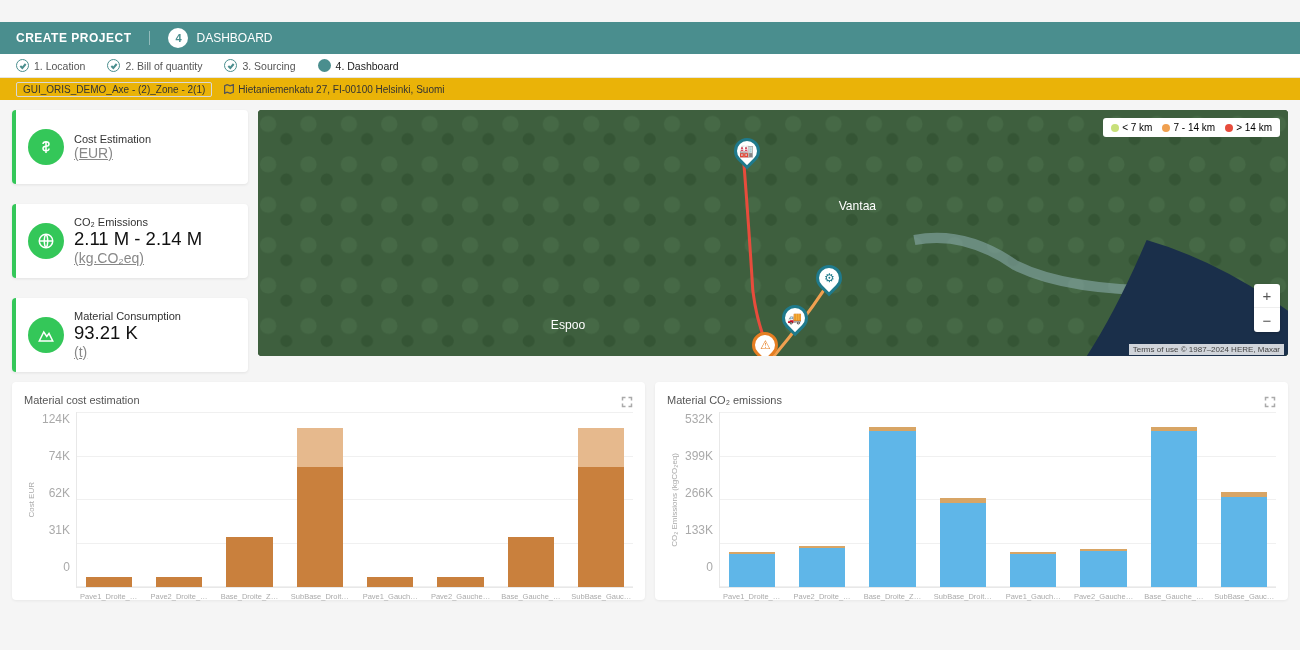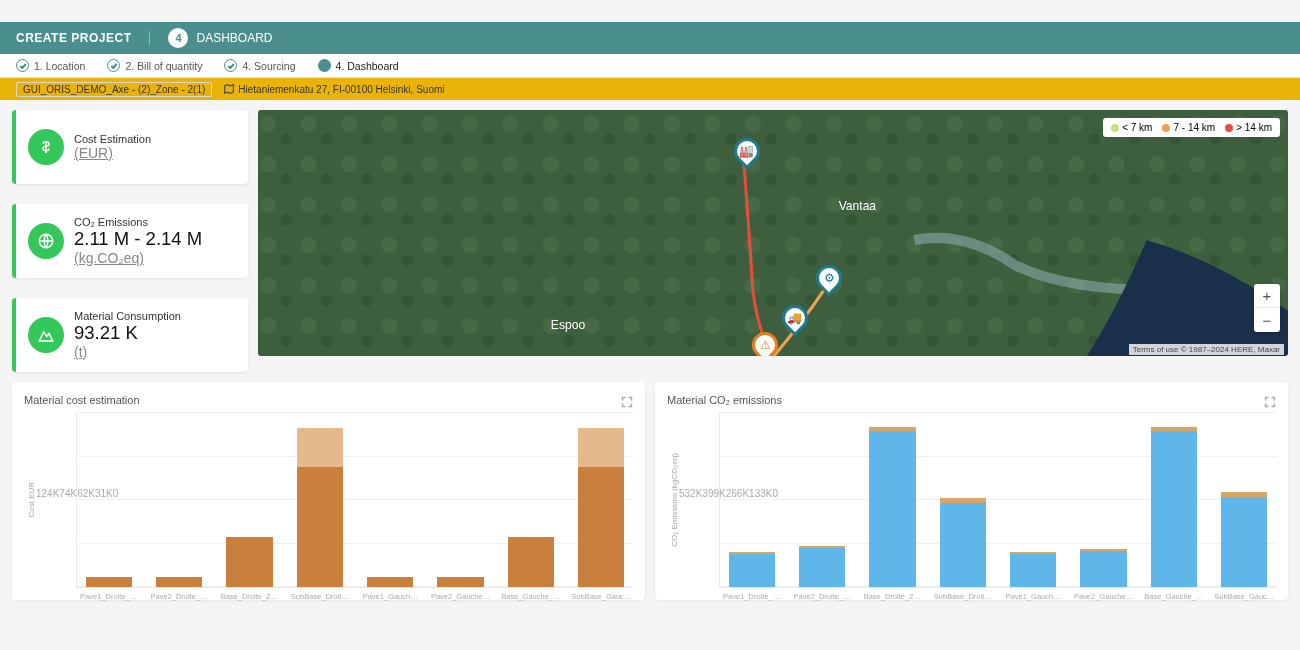--- a/index.html
+++ b/index.html
@@ -57,21 +57,21 @@
 .marker-blue { background: #fff; border-color: #1f7a8c; color: #1f7a8c; }
 .marker-orange { background: #fff; border-color: #e67e22; color: #e67e22; }
 
 
 .chart-row { display: flex; gap: 10px; padding: 10px 12px 0 12px; }
 .chart-card { background: #fff; border-radius: 4px; box-shadow: 0 1px 3px rgba(0,0,0,.06); flex: 1; padding: 12px; position: relative; }
 .chart-card .title { font-size: 11px; color: #555; margin-bottom: 6px; }
 .chart-card .maximize { position: absolute; top: 12px; right: 12px; cursor: pointer; }
 .chart-card .maximize svg { width: 12px; height: 12px; stroke: #aaa; fill: none; stroke-width: 2; }
 .chart-area { height: 176px; position: relative; display: flex; }
-.chart-yaxis { width: 40px; display: flex; flex-direction: row; justify-content: space-between; font-size: 10px; color: #aaa; text-align: right; padding-right: 6px; padding-bottom: 14px; align-items: center; }
+.chart-yaxis { width: 40px; display: flex; flex-direction: column; justify-content: space-between; font-size: 12px; color: #aaa; text-align: right; padding-right: 6px; padding-bottom: 14px; }
 .chart-ylabel { writing-mode: vertical-rl; transform: rotate(180deg); font-size: 8px; color: #aaa; align-self: center; padding-right: 3px; }
 .chart-bars { flex: 1; display: flex; align-items: flex-end; gap: 2%; border-left: 1px solid #e8e8e8; border-bottom: 1px solid #e8e8e8; padding: 0 2px; position: relative; }
 .chart-bars .gridlines { position: absolute; inset: 0; display: flex; flex-direction: column; justify-content: space-between; pointer-events: none; }
 .chart-bars .gridlines div { border-top: 1px solid #f0f0f0; height: 0; }
 .bar-col { flex: 1; display: flex; flex-direction: column; align-items: center; height: 100%; position: relative; }
 .bar-stack { width: 78%; display: flex; flex-direction: column-reverse; position: absolute; bottom: 0; }
 .bar-seg { width: 100%; }
 .bar-label { position: absolute; bottom: -14px; font-size: 7.5px; color: #aaa; white-space: nowrap; text-align: center; }
 </style>
 </head>
@@ -99,21 +99,21 @@
         </svg>
       </span>
     <span>2. Bill of quantity</span>
   </span>
   <span class="step-item">
     <span class="check">
         <svg viewBox="0 0 12 12">
           <polyline points="2,6 5,9 10,3"></polyline>
         </svg>
       </span>
-    <span>4. Sourcing</span>
+    <span>3. Sourcing</span>
   </span>
   <span class="step-item active">
     <span class="dot-active"></span>
     <span>4. Dashboard</span>
   </span>
 
   <div class="logo-block">
     <span class="pin">
       <svg width="22" height="26" viewBox="0 0 24 30">
           <path d="M12 2 C6 2 2 7 2 12 C2 20 12 28 12 28 C12 28 22 20 22 12 C22 7 18 2 12 2 Z" fill="#1f7a8c"></path>

